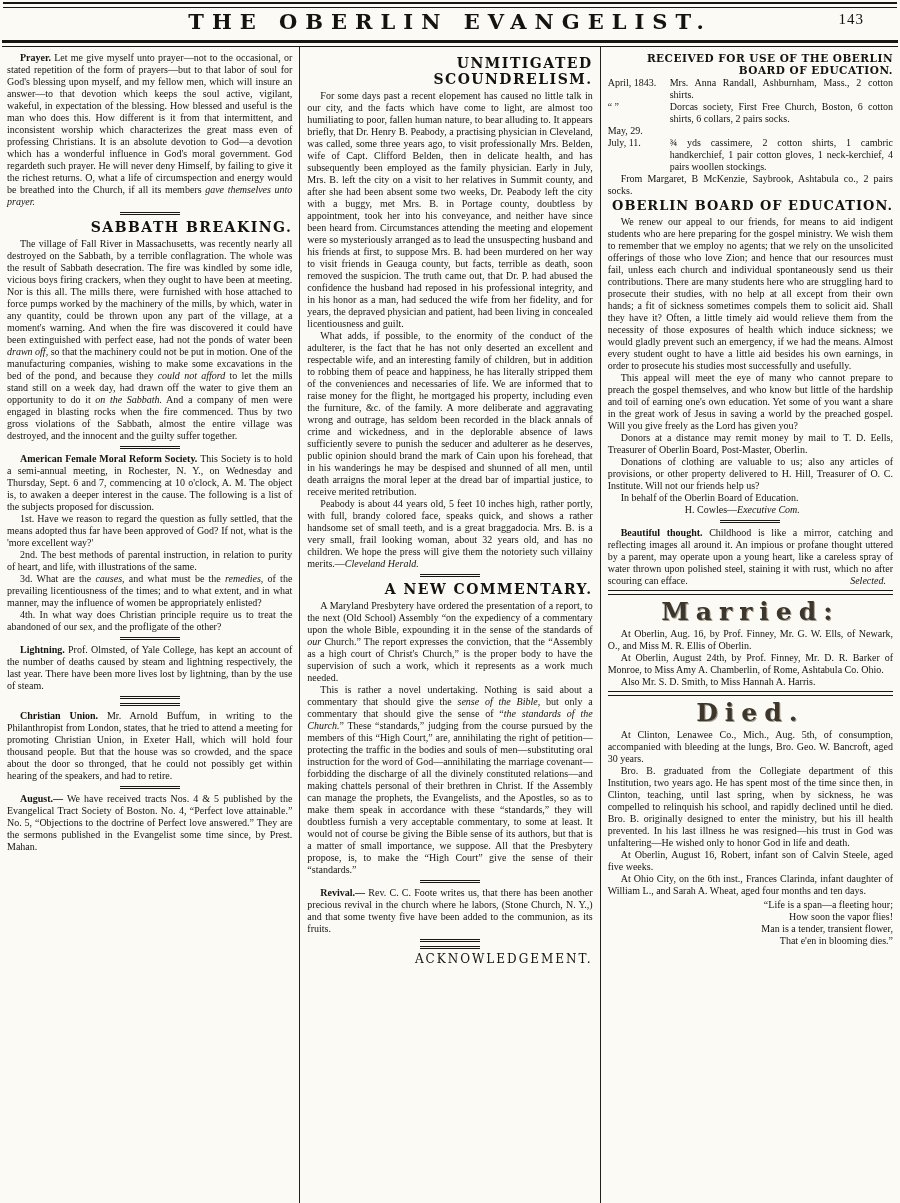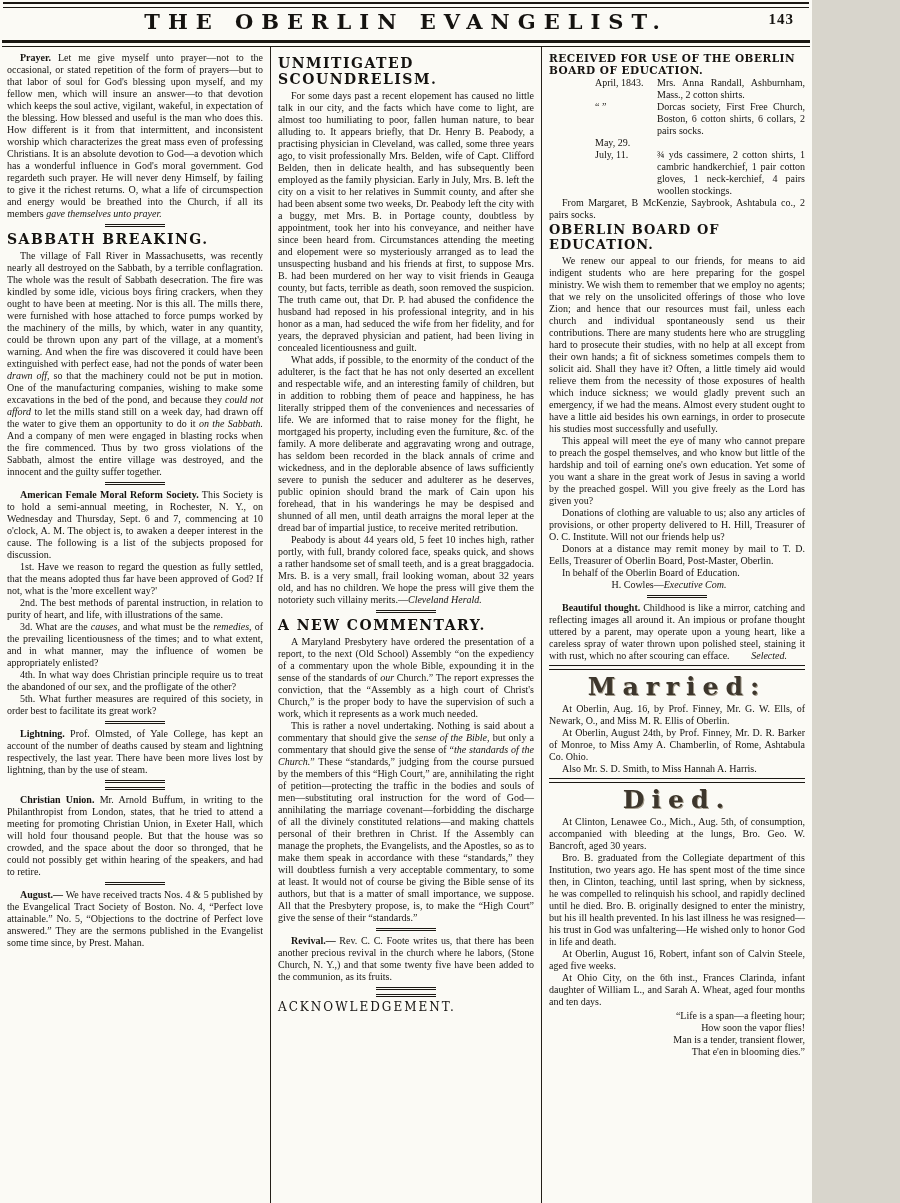--- a/index.html
+++ b/index.html
@@ -1,43 +1,43 @@
 <!DOCTYPE html>
 <html><head>
 <meta charset="utf-8">
 <style>
   html,body{margin:0;padding:0;background:#d8d5cc;}
-  .page{width:812px;height:1203px;background:#fbfaf5;color:#151310;overflow:hidden;
+  .page{width:900px;height:1203px;background:#fbfaf5;color:#151310;overflow:hidden;
         box-sizing:border-box;font-family:"Liberation Serif","DejaVu Serif",serif;position:relative;}
   .top-rule{border-top:2px solid #1a1712;border-bottom:1px solid #1a1712;height:3px;margin:2px 3px 0 3px;}
   .masthead{position:relative;text-align:center;padding:1px 0 0 0;height:30px;}
   .mast-title{font-size:21px;font-weight:bold;letter-spacing:8px;font-family:"DejaVu Serif","Liberation Serif",serif;}
-  .page-num{position:absolute;right:18px;top:3px;font-size:15px;font-weight:bold;letter-spacing:1px;}
+  .page-num{position:absolute;right:36px;top:3px;font-size:15px;font-weight:normal;letter-spacing:1px;}
   .mast-rule{border-top:3px solid #1a1712;border-bottom:1px solid #1a1712;height:3px;margin:1px 2px 0 2px;}
   .cols{display:flex;align-items:stretch;height:1160px;}
   .col{flex:1 1 0;padding:5px 7px 0 7px;overflow:hidden;font-size:10px;line-height:1.2;text-align:justify;}
   .col + .col{border-left:1.5px solid #241f18;}
   p{margin:0;}
   .para{text-indent:13px;}
   .para.has-tail{position:relative;}
   .lead{font-weight:bold;}
-  .art-heading{font-size:14px;line-height:1.15;font-weight:bold;text-align:left;letter-spacing:1.5px;
+  .art-heading{font-size:14px;line-height:1.15;font-weight:bold;text-align:right;letter-spacing:1.5px;
                margin:3px 0 3px 0;text-indent:0;font-family:"DejaVu Serif",serif;}
   .art-heading.mid{font-size:13px;letter-spacing:1px;margin:2px 0 2px 0;}
   .art-heading.caps{font-size:12px;font-weight:normal;letter-spacing:2px;}
   .art-heading.caps-sm{font-size:10.5px;letter-spacing:.5px;margin:0 0 1px 0;}
   .sep{width:60px;margin:4px auto 4px auto;border-top:3px double #1a1712;height:0;}
   .dblrule{border-top:1px solid #1a1712;border-bottom:1px solid #1a1712;height:3px;margin:3px 0;}
   .ornament{text-align:center;font-size:25px;line-height:1.15;font-weight:bold;letter-spacing:7px;
             font-family:"DejaVu Serif",serif;color:#3d362c;text-shadow:1px 1px 0 #a49c8c;margin:1px 0;}
   .rcv-row{display:flex;margin:0;}
-  .rcv-date{flex:0 0 58px;white-space:nowrap;margin-left:46px;}
+  .rcv-date{flex:0 0 58px;white-space:nowrap;}
   .rcv-text{flex:1 1 auto;padding-left:4px;text-align:justify;}
   .sig-right{text-align:center;padding-right:16px;margin:0;}
-  .tail{position:absolute;right:18px;bottom:0;font-style:italic;}
+  .tail{position:absolute;right:7px;bottom:0;font-style:italic;}
   .poem{padding-left:78px;text-align:right;margin-top:2px;}
   .poem .pl2{padding-left:18px;}
   i{font-style:italic;}
 </style>
 </head>
 <body>
 
 <div class="page">
   <div class="top-rule"></div>
   <header class="masthead">
@@ -50,21 +50,20 @@
         <p class="para"><b class="lead">Prayer.</b> Let me give myself unto prayer—not to the occasional, or stated repetition of the form of prayers—but to that labor of soul for God's blessing upon myself, and my fellow men, which will insure an answer—to that devotion which keeps the soul active, vigilant, wakeful, in expectation of the blessing. How blessed and useful is the man who does this. How different is it from that intermittent, and inconsistent worship which characterizes the great mass even of professing Christians. It is an absolute devotion to God—a devotion which has a wonderful influence in God's moral government. God regardeth such prayer. He will never deny Himself, by failing to give it the richest returns. O, what a life of circumspection and energy would be breathed into the Church, if all its members <i>gave themselves unto prayer.</i></p>
         <div class="sep"></div>
         <h2 class="art-heading">SABBATH BREAKING.</h2>
         <p class="para">The village of Fall River in Massachusetts, was recently nearly all destroyed on the Sabbath, by a terrible conflagration. The whole was the result of Sabbath desecration. The fire was kindled by some idle, vicious boys firing crackers, when they ought to have been at meeting. Nor is this all. The mills there, were furnished with hose attached to force pumps worked by the machinery of the mills, by which, water in any quantity, could be thrown upon any part of the village, at a moment's warning. And when the fire was discovered it could have been extinguished with perfect ease, had not the ponds of water been <i>drawn off</i>, so that the machinery could not be put in motion. One of the manufacturing companies, wishing to make some excavations in the bed of the pond, and because they <i>could not afford</i> to let the mills stand still on a week day, had drawn off the water to give them an opportunity to do it <i>on the Sabbath.</i> And a company of men were engaged in blasting rocks when the fire commenced. Thus by two gross violations of the Sabbath, almost the entire village was destroyed, and the innocent and the guilty suffer together.</p>
         <div class="sep"></div>
         <p class="para"><b class="lead">American Female Moral Reform Society.</b> This Society is to hold a semi-annual meeting, in Rochester, N. Y., on Wednesday and Thursday, Sept. 6 and 7, commencing at 10 o'clock, A. M. The object is, to awaken a deeper interest in the cause. The following is a list of the subjects proposed for discussion.</p>
         <p class="para">1st. Have we reason to regard the question as fully settled, that the means adopted thus far have been approved of God? If not, what is the 'more excellent way?'</p>
         <p class="para">2nd. The best methods of parental instruction, in relation to purity of heart, and life, with illustrations of the same.</p>
         <p class="para">3d. What are the <i>causes</i>, and what must be the <i>remedies</i>, of the prevailing licentiousness of the times; and to what extent, and in what manner, may the influence of women be appropriately enlisted?</p>
         <p class="para">4th. In what way does Christian principle require us to treat the abandoned of our sex, and the profligate of the other?</p>
-        <p class="para">5th. What further measures are required of this society, in order best to facilitate its great work?</p>
         <div class="sep"></div>
         <p class="para"><b class="lead">Lightning.</b> Prof. Olmsted, of Yale College, has kept an account of the number of deaths caused by steam and lightning respectively, the last year. There have been more lives lost by lightning, than by the use of steam.</p>
         <div class="sep"></div>
         <div class="sep"></div>
         <p class="para"><b class="lead">Christian Union.</b> Mr. Arnold Buffum, in writing to the Philanthropist from London, states, that he tried to attend a meeting for promoting Christian Union, in Exeter Hall, which will hold four thousand people. But that the house was so crowded, and the space about the door so thronged, that he could not possibly get within hearing of the speakers, and had to retire.</p>
         <div class="sep"></div>
         <p class="para"><b class="lead">August.—</b> We have received tracts Nos. 4 &amp; 5 published by the Evangelical Tract Society of Boston. No. 4, “Perfect love attainable.” No. 5, “Objections to the doctrine of Perfect love answered.” They are the sermons published in the Evangelist some time since, by Prest. Mahan.</p>
       </section>
     <section class="col">
         <h2 class="art-heading">UNMITIGATED SCOUNDRELISM.</h2>
@@ -95,22 +94,22 @@
           <span class="rcv-date">May, 29.</span>
         </div>
         <div class="rcv-row">
           <span class="rcv-date">July, 11.</span>
           <span class="rcv-text">¾ yds cassimere, 2 cotton shirts, 1 cambric handkerchief, 1 pair cotton gloves, 1 neck-kerchief, 4 pairs woollen stockings.</span>
         </div>
         <p class="para">From Margaret, B McKenzie, Saybrook, Ashtabula co., 2 pairs socks.</p>
         <h2 class="art-heading mid">OBERLIN BOARD OF EDUCATION.</h2>
         <p class="para">We renew our appeal to our friends, for means to aid indigent students who are here preparing for the gospel ministry. We wish them to remember that we employ no agents; that we rely on the unsolicited offerings of those who love Zion; and hence that our resources must fail, unless each church and individual spontaneously send us their contributions. There are many students here who are struggling hard to prosecute their studies, with no help at all except from their own hands; a fit of sickness sometimes compels them to solicit aid. Shall they have it? Often, a little timely aid would relieve them from the necessity of those exposures of health which induce sickness; we would gladly prevent such an emergency, if we had the means. Almost every student ought to have a little aid besides his own earnings, in order to prosecute his studies most successfully and usefully.</p>
         <p class="para">This appeal will meet the eye of many who cannot prepare to preach the gospel themselves, and who know but little of the hardship and toil of earning one's own education. Yet some of you want a share in the great work of Jesus in saving a world by the preached gospel. Will you give freely as the Lord has given you?</p>
+        <p class="para">Donors at a distance may remit money by mail to T. D. Eells, Treasurer of Oberlin Board, Post-Master, Oberlin.</p>
         <p class="para">Donations of clothing are valuable to us; also any articles of provisions, or other property delivered to H. Hill, Treasurer of O. C. Institute. Will not our friends help us?</p>
-        <p class="para">Donors at a distance may remit money by mail to T. D. Eells, Treasurer of Oberlin Board, Post-Master, Oberlin.</p>
         <p class="para">In behalf of the Oberlin Board of Education.</p>
         <p class="sig-right">H. Cowles—<i>Executive Com.</i></p>
         <div class="sep"></div>
         <p class="para has-tail"><b class="lead">Beautiful thought.</b> Childhood is like a mirror, catching and reflecting images all around it. An impious or profane thought uttered by a parent, may operate upon a young heart, like a careless spray of water thrown upon polished steel, staining it with rust, which no after scouring can efface.<span class="tail"><i>Selected.</i></span></p>
         <div class="dblrule"></div>
         <div class="ornament">Married:</div>
         <p class="para">At Oberlin, Aug. 16, by Prof. Finney, Mr. G. W. Ells, of Newark, O., and Miss M. R. Ellis of Oberlin.</p>
         <p class="para">At Oberlin, August 24th, by Prof. Finney, Mr. D. R. Barker of Monroe, to Miss Amy A. Chamberlin, of Rome, Ashtabula Co. Ohio.</p>
         <p class="para">Also Mr. S. D. Smith, to Miss Hannah A. Harris.</p>
         <div class="dblrule"></div>

